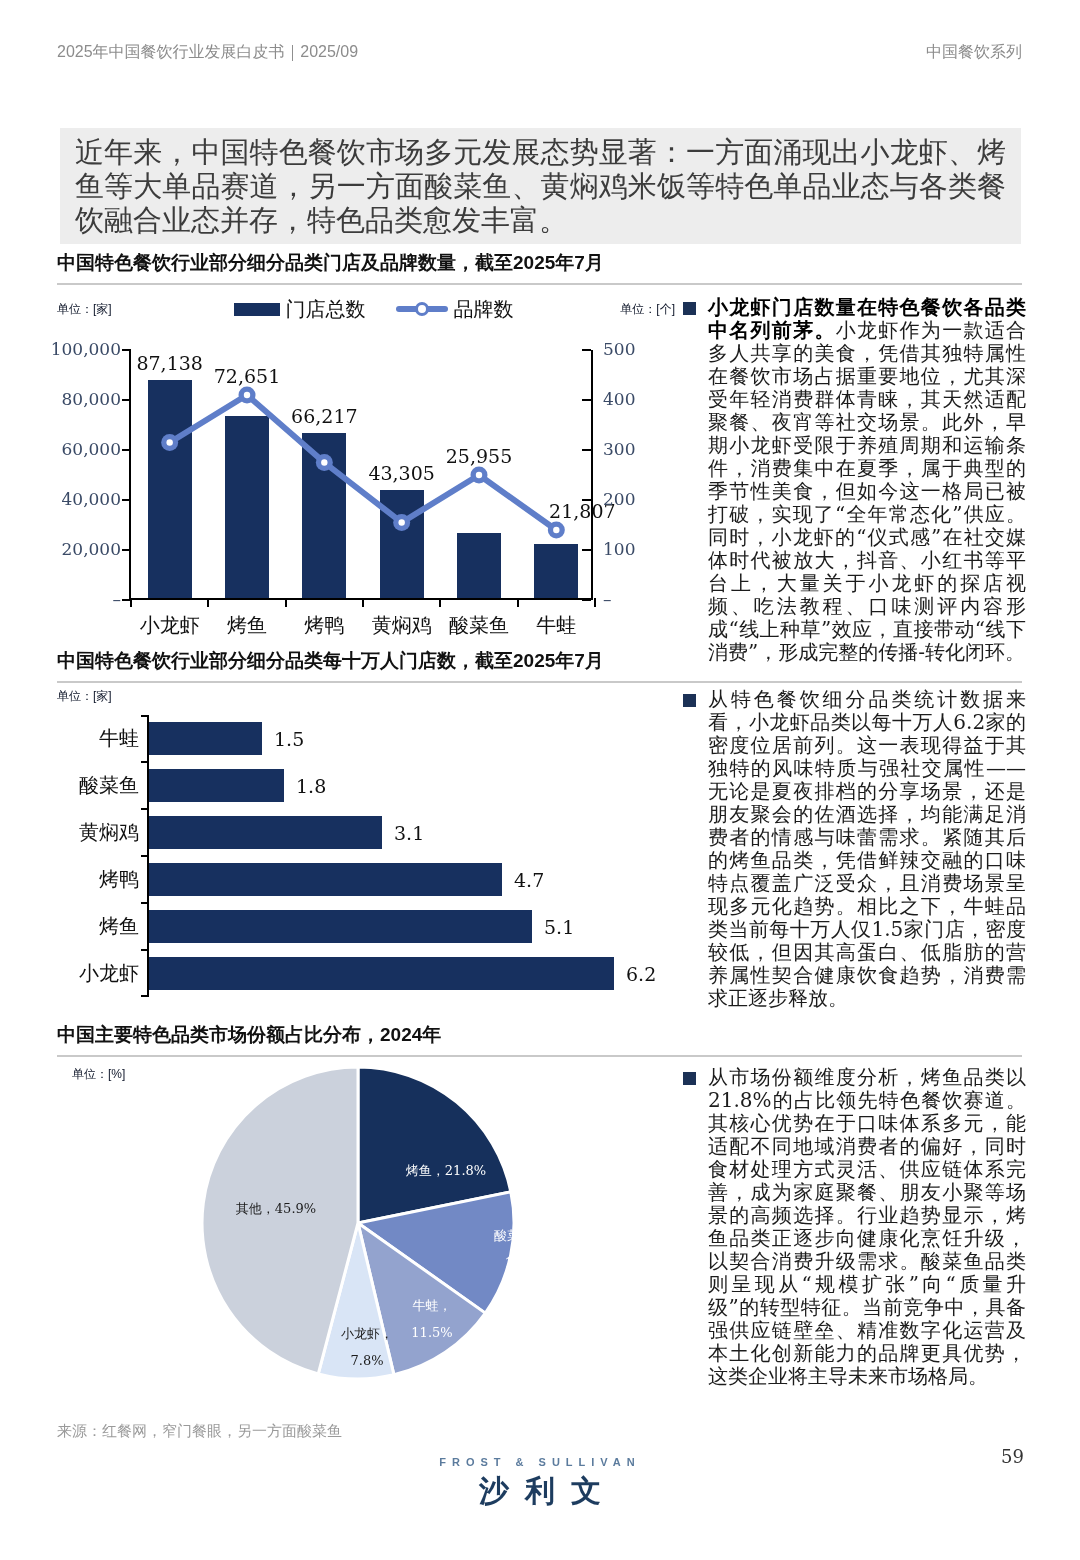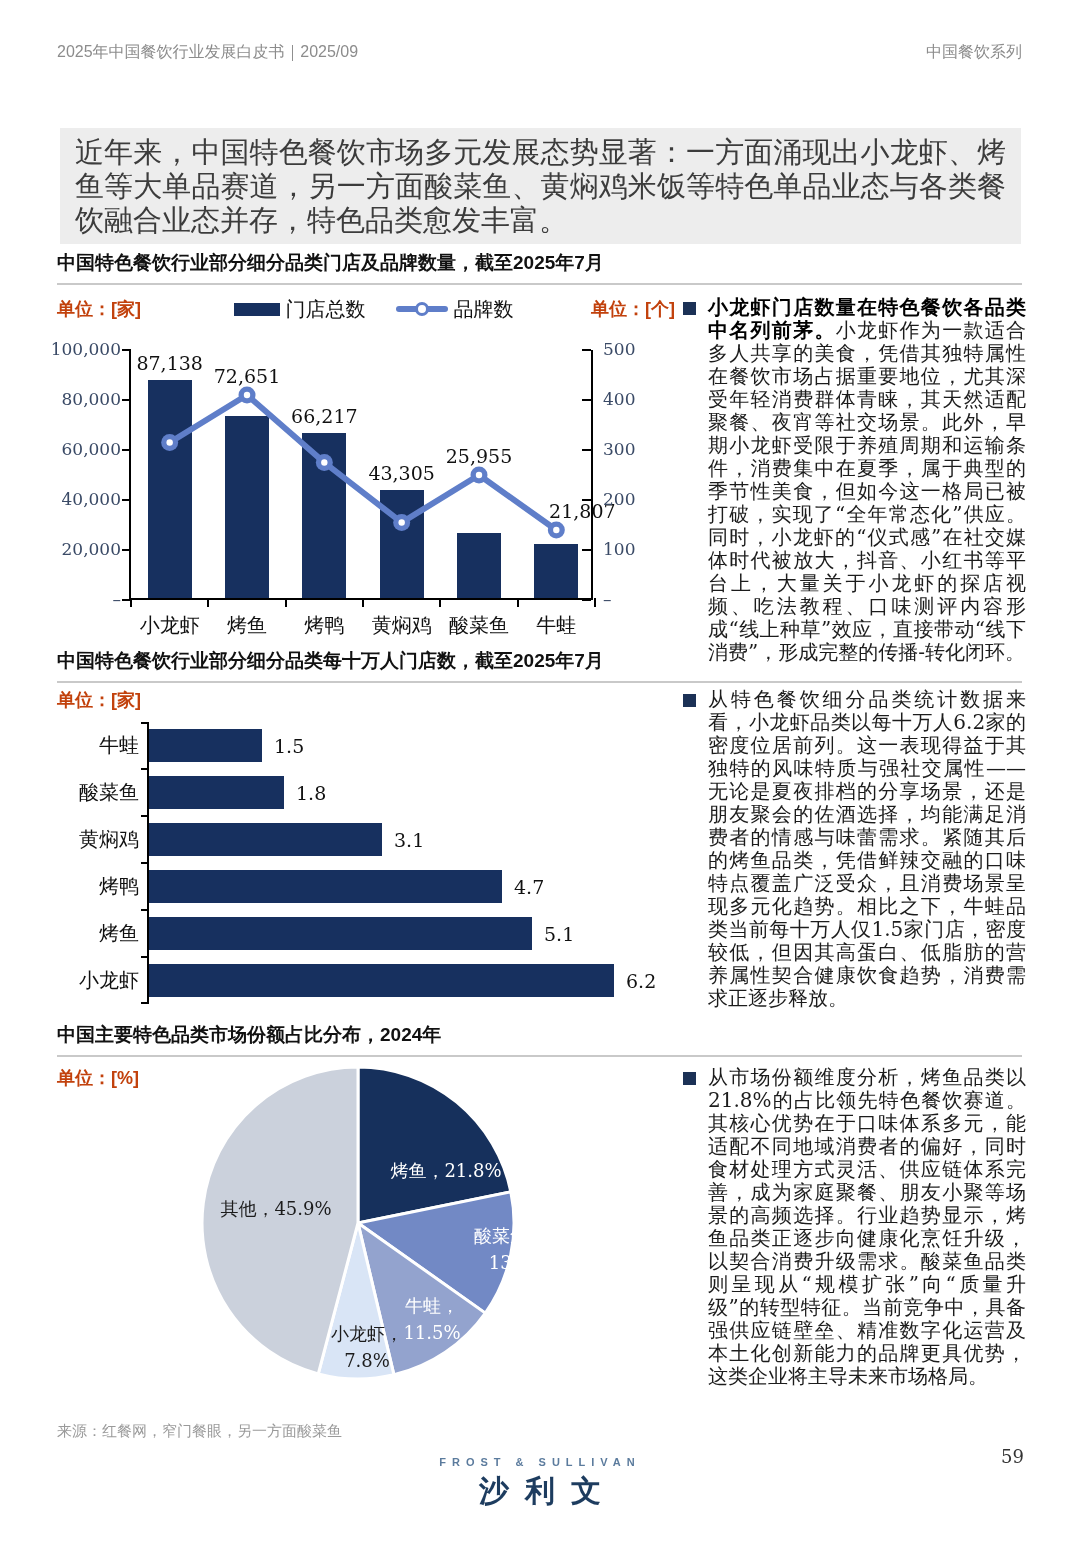--- a/index.html
+++ b/index.html
@@ -34,21 +34,21 @@
   
   .sec { position:absolute; left:57px; width:965px; }
   #sec1 { top:250px; } #sec2 { top:648px; } #sec3 { top:1022px; }
   .chart-title { font-size:19px; font-weight:bold; color:#111; padding-bottom:7px;
                  border-bottom:2px solid #c9c9c9; }
   .cols { position:absolute; left:0; width:965px; }
   #sec1 .cols { top:46px; } #sec2 .cols { top:40px; } #sec3 .cols { top:36px; }
   .leftcol  { position:absolute; left:0; top:0; width:618px; }
   .rightcol { position:absolute; left:626px; top:0; width:343px; }
 
-  .unit { font-size:18px; font-weight:bold; color:#c2410c; white-space:nowrap; }
+  .unit { font-size:12px; font-weight:normal; color:#0f172a; white-space:nowrap; }
 
   
   .bullet { display:flex; }
   .bsq { flex:none; width:13px; height:13px; background:#1B3156; margin:6px 12px 0 0; }
   .btxt { width:318px; font-family:"DejaVu Serif", serif; font-size:20px;
           line-height:23px; text-align:justify; color:#1c1c1c; }
   .btxt b { font-weight:bold; color:#000; }
 
   
   .c1-units { display:flex; align-items:center; height:26px; }
@@ -87,21 +87,21 @@
   .c2-cat { position:absolute; left:-96px; width:86px; text-align:right;
             font-family:"DejaVu Serif",serif; font-size:20px; color:#111; }
   .c2-bar { height:33px; background:#17305F; }
   .c2-val { margin-left:12px; font-family:"DejaVu Serif",serif; font-size:19px; color:#111; }
   .c2-tick { position:absolute; left:-8px; width:8px; height:2px; background:#000; }
 
   
   .pie-wrap { position:relative; height:335px; }
   #pie-svg { position:absolute; left:136px; top:0; overflow:visible; }
   .pie-label { position:absolute; text-align:center; font-family:"DejaVu Serif",serif;
-               font-size:18px; line-height:27px; color:#fff; }
+               font-size:13px; line-height:27px; color:#fff; }
   .pie-label.dark { color:#1c1c1c; }
   #plab-kaoyu   { left:314px; top:99px;  width:150px; }
   #plab-suancai { left:349px; top:164px; width:140px;text-align:right; }
   #plab-niuwa   { left:315px; top:234px; width:120px; }
   #plab-xiaolongxia { left:240px; top:262px; width:140px; }
   #plab-qita    { left:139px; top:137px; width:160px; }
 
   
   .src { position:absolute; left:57px; top:1422px; font-family:"DejaVu Serif",serif;
          font-size:15px; color:#9a9a9a; }
@@ -277,21 +277,21 @@
         </div>
       </div>
     </div>
   </div>
 
   <div class="sec" id="sec3">
     <div class="chart-title">中国主要特色品类市场份额占比分布，2024年</div>
     <div class="cols">
       <div class="leftcol">
         <div class="pie-wrap">
-          <div class="unit" style="position:absolute;left:0;top:8px;">单位：[%]</div>
+          <div class="unit" style="position:absolute;left:15px;top:8px;">单位：[%]</div>
           <svg id="pie-svg" width="330" height="330" viewBox="0 0 330 330">
               <path d="M 165 165 L 165.00 9.00 A 156 156 0 0 1 317.86 133.85 Z" fill="#16305C" stroke="#fff" stroke-width="3" stroke-linejoin="round"></path>
               <path d="M 165 165 L 317.86 133.85 A 156 156 0 0 1 292.35 255.10 Z" fill="#7289C5" stroke="#fff" stroke-width="3" stroke-linejoin="round"></path>
               <path d="M 165 165 L 292.35 255.10 A 156 156 0 0 1 200.94 316.80 Z" fill="#93A3CE" stroke="#fff" stroke-width="3" stroke-linejoin="round"></path>
               <path d="M 165 165 L 200.94 316.80 A 156 156 0 0 1 125.26 315.85 Z" fill="#D9E5F6" stroke="#fff" stroke-width="3" stroke-linejoin="round"></path>
               <path d="M 165 165 L 125.26 315.85 A 156 156 0 0 1 165.00 9.00 Z" fill="#CBD1DC" stroke="#fff" stroke-width="3" stroke-linejoin="round"></path>
             </svg>
           <div class="pie-label" id="plab-kaoyu">
             <div>烤鱼，21.8%</div>
           </div>

